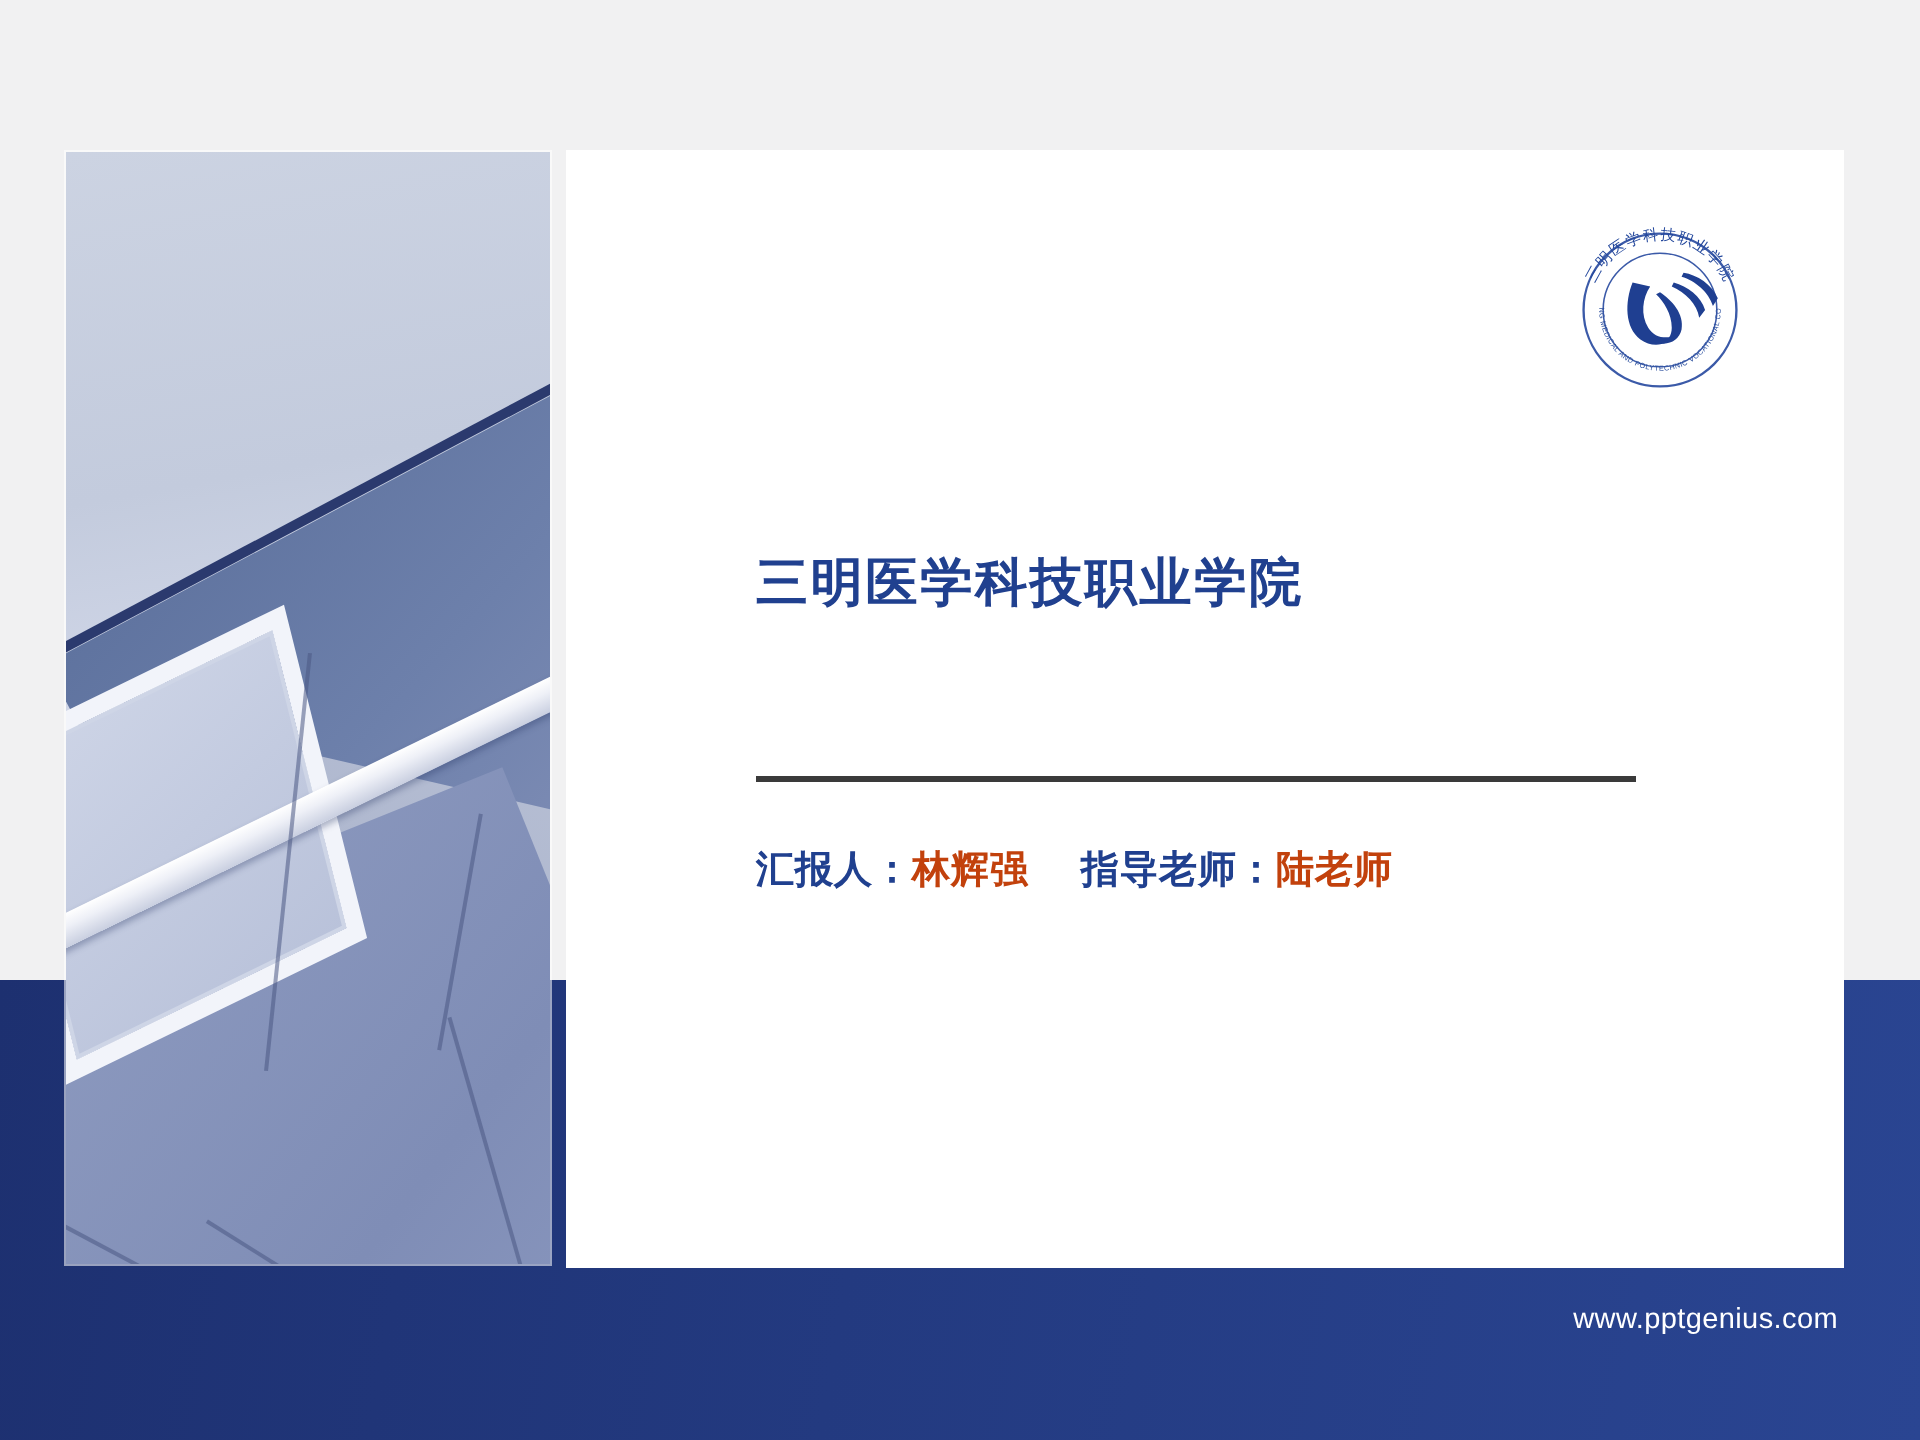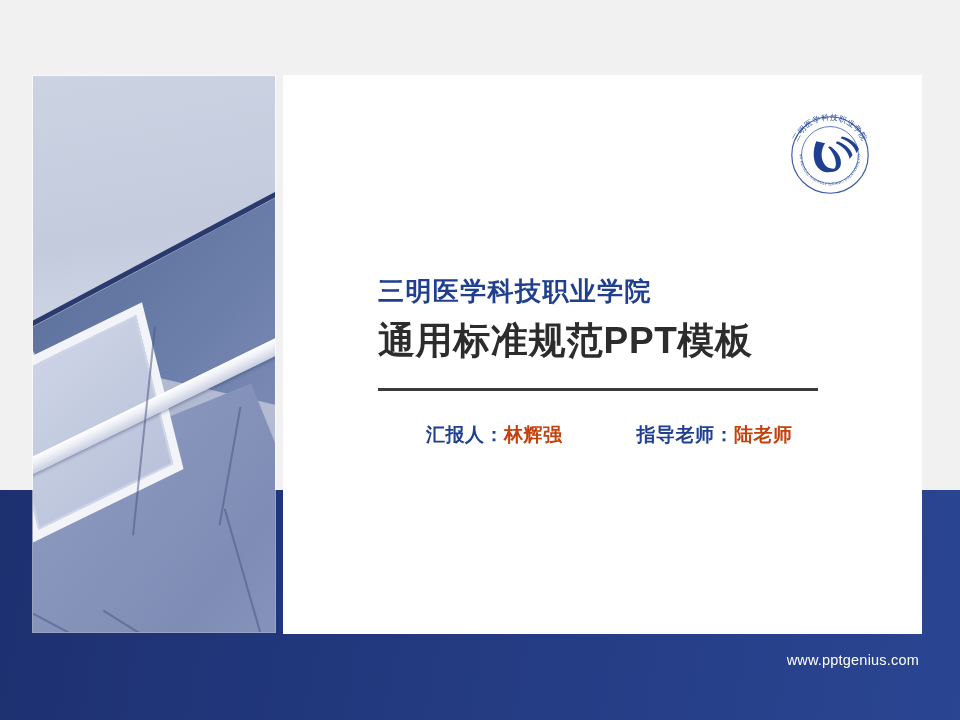--- a/index.html
+++ b/index.html
@@ -183,21 +183,21 @@
   }
   .byline {
     position: absolute;
     left: 95px;
     top: 347px;
     font-size: 19px;
     font-weight: bold;
     white-space: nowrap;
     letter-spacing: .5px;
   }
-  .byline .lbl { color: #20408f; margin-left: 48px; }
+  .byline .lbl { color: #20408f; }
   .byline .val { color: #c2410c; }
   .byline .gap { display: inline-block; width: 26px; }
 </style>
 </head>
 <body>
 
 <div id="slide">
 
   <div class="blue-band"></div>
 
@@ -242,21 +242,20 @@
           <path d="M112,76 C126,82 138,94 140,108 L146,100
                    C142,86 128,76 114,72 Z"></path>
           <path d="M122,66 C136,70 150,82 154,96 L159,88
                    C153,74 138,64 124,62 Z"></path>
         </g>
       </svg>
     </div>
 
     <div class="org-name">三明医学科技职业学院</div>
 
-    <div class="main-title">通用标准规范PPT模板</div>
 
     <div class="divider"></div>
 
     <div class="byline">
       <span class="lbl">汇报人：</span><span class="val">林辉强</span><span class="gap"></span><span class="lbl">指导老师：</span><span class="val">陆老师</span>
     </div>
 
   </div>
 
   <div class="band-url">www.pptgenius.com</div>

